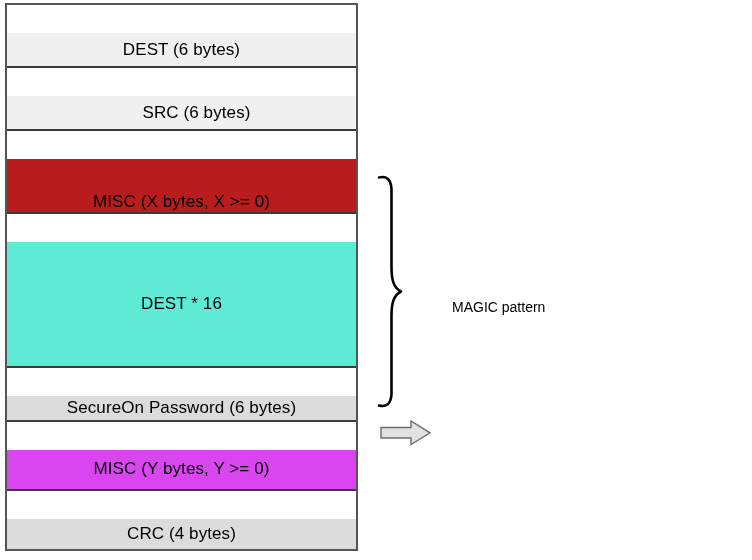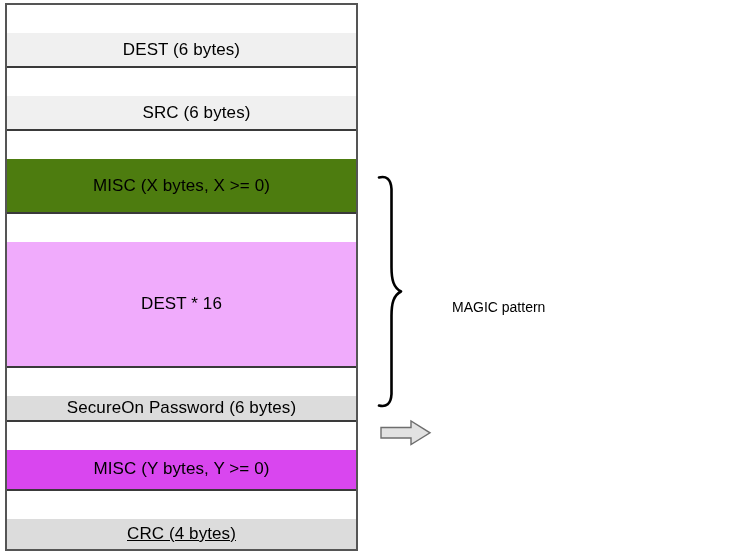--- a/index.html
+++ b/index.html
@@ -41,21 +41,20 @@
     box-sizing: border-box;
     display: flex;
     align-items: center;
     justify-content: center;
     border-bottom: 2px solid #3a3a3a;
     overflow: hidden;
     margin-top: 28px;
   }
   .field-row:last-child {
     border-bottom: none;
-    text-decoration: underline;
   }
 
   .field-label {
     font-size: 17px;
     line-height: 20px;
     color: #000000;
     text-align: center;
     white-space: nowrap;
     letter-spacing: 0.1px;
   }
@@ -109,26 +108,26 @@
   <div class="packet-stack">
 
     <div class="field-row" style="height:49px; background:#F0F0F0;">
       <span class="field-label">DEST (6 bytes)</span>
     </div>
 
     <div class="field-row" style="height:49px; background:#F0F0F0;padding-left:30px;">
       <span class="field-label">SRC (6 bytes)</span>
     </div>
 
-    <div class="field-row" style="height:77px; background:#4d7c0f;">
+    <div class="field-row" style="height:77px; background:#b91c1c;align-items:flex-end;">
       <span class="field-label">MISC (X bytes, X &gt;= 0)</span>
     </div>
 
 
-    <div class="field-row" style="height:178px; background:#f0abfc;">
+    <div class="field-row" style="height:178px; background:#5eead4;">
       <span class="field-label">DEST * 16</span>
     </div>
 
     <div class="field-row" style="height:36px; background:#DCDCDC;">
       <span class="field-label">SecureOn Password (6 bytes)</span>
     </div>
 
     <div class="field-row" style="height:57px; background:#d946ef;">
       <span class="field-label">MISC (Y bytes, Y &gt;= 0)</span>
     </div>

